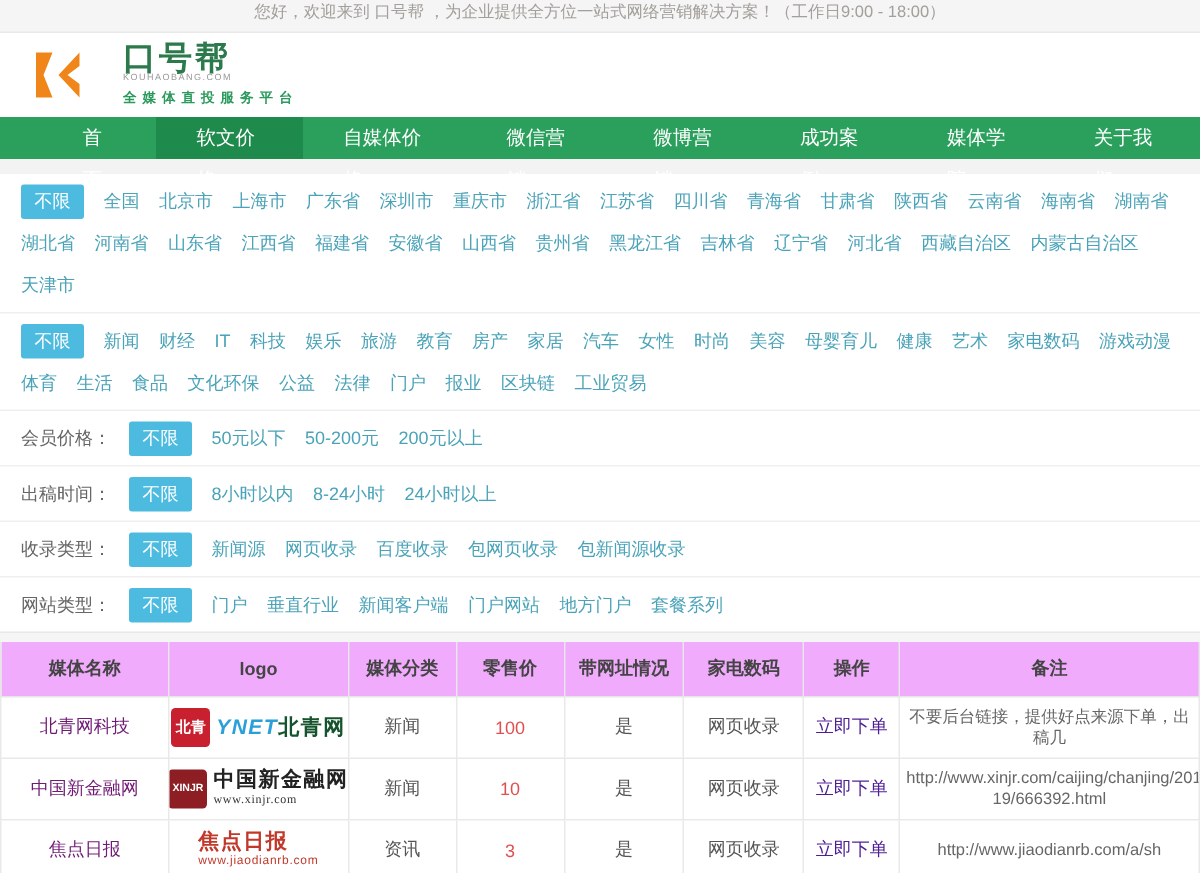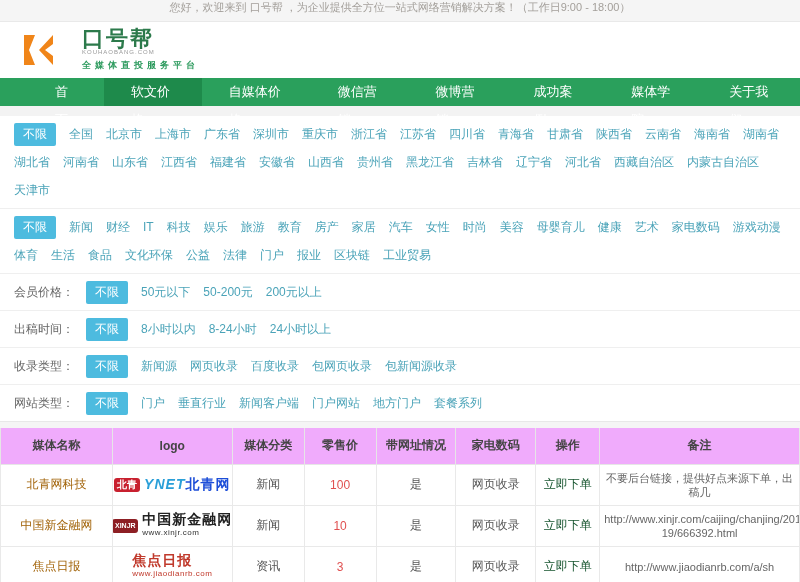--- a/index.html
+++ b/index.html
@@ -34,26 +34,26 @@
   .chip { background:#4dbbdf; color:#fff; font-size:12px; padding:3px 9px; border-radius:2px; cursor:pointer; }
   .opt { color:#4aa3b8; font-size:12px; line-height:24px; cursor:pointer; white-space:nowrap; }
   
   .table-wrap { margin-top:6px; background:#fff; }
   table { width:100%; border-collapse:collapse; table-layout:fixed; }
   th { background:#f0abfc; font-size:12px; color:#444; font-weight:bold; height:36px;
     border:1px solid #e6e6e6; border-top:none; }
   td { border:1px solid #e9e9e9; font-size:12px; color:#555; height:41px; text-align:center;
     overflow:hidden; white-space:nowrap; }
   td.remark-td { white-space:normal; font-size:11px; color:#666; line-height:14px; padding:0 4px; }
-  .media-name { color:#a16207; cursor:pointer; }
+  .media-name { color:#701a75; cursor:pointer; }
   .price { color:#e05050;margin-top:29px; }
-  .action-link { color:#14532d; cursor:pointer; }
+  .action-link { color:#4c1d95; cursor:pointer; }
   .logo-box { display:flex; align-items:center; justify-content:center; gap:4px; }
   .logo-badge { display:inline-flex; align-items:center; justify-content:center;
-    width:26px; height:14px; border-radius:3px; font-weight:bold; flex:0 0 auto; }
+    width:26px; height:26px; border-radius:3px; font-weight:bold; flex:0 0 auto; }
   .logo-textcol { display:flex; flex-direction:column; align-items:flex-start; line-height:13px; }
   .logo-main { font-size:14px; font-weight:bold; letter-spacing:1px; }
   .logo-sub { font-size:8px; letter-spacing:0.5px; }
   .brand-logo-svg { flex:0 0 auto; }
 </style>
 </head>
 <body>
 
 <div class="topbar">
   <span>您好，欢迎来到 口号帮 ，为企业提供全方位一站式网络营销解决方案！（工作日9:00 - 18:00）</span>
@@ -223,39 +223,39 @@
           <th>备注</th>
         </tr>
       </thead>
     <tbody id="table-body">
         <tr>
           <td><span class="media-name">北青网科技</span></td>
           <td>
             <div class="logo-box">
               <span class="logo-badge" style="background: rgb(200, 32, 47); color: rgb(255, 255, 255); font-size: 10px;">北青</span>
               <span class="logo-textcol">
-                <span class="logo-main"><span style="color: rgb(42, 159, 216); font-style: italic;">YNET</span><span style="color: #1d4ed8;">北青网</span></span>
+                <span class="logo-main"><span style="color: rgb(42, 159, 216); font-style: italic;">YNET</span><span style="color: #14532d;">北青网</span></span>
               </span>
             </div>
           </td>
           <td><span>新闻</span></td>
           <td><span class="price">100</span></td>
           <td><span>是</span></td>
           <td><span>网页收录</span></td>
           <td><span class="action-link">立即下单</span></td>
           <td class="remark-td">不要后台链接，提供好点来源下单，出稿几</td>
         </tr>
         <tr>
           <td><span class="media-name">中国新金融网</span></td>
           <td>
             <div class="logo-box">
               <span class="logo-badge" style="background: rgb(141, 31, 36); color: rgb(255, 255, 255); font-size: 7px;">XINJR</span>
               <span class="logo-textcol">
                 <span class="logo-main"><span style="color: rgb(34, 34, 34);">中国新金融网</span></span>
-                <span class="logo-sub" style="color: rgb(51, 51, 51);">www.xinjr.com</span>
+                <span class="logo-sub" style="color: rgb(51, 51, 51); font-family: Liberation Serif, serif;">www.xinjr.com</span>
               </span>
             </div>
           </td>
           <td><span>新闻</span></td>
           <td><span class="price">10</span></td>
           <td><span>是</span></td>
           <td><span>网页收录</span></td>
           <td><span class="action-link">立即下单</span></td>
           <td class="remark-td">http://www.xinjr.com/caijing/chanjing/2019 19/666392.html</td>
         </tr>

